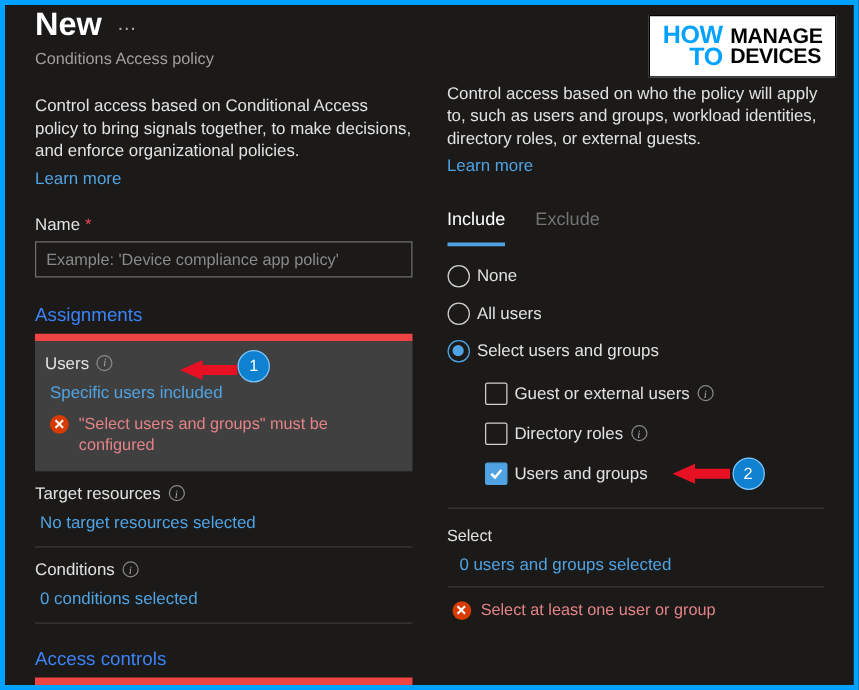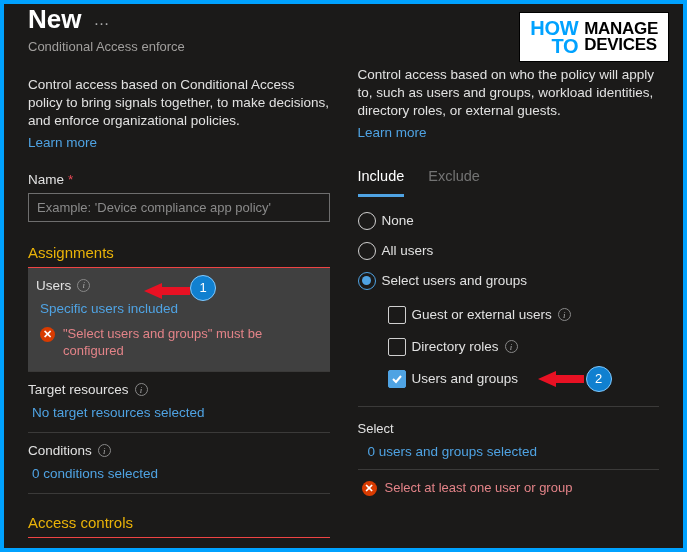--- a/index.html
+++ b/index.html
@@ -41,24 +41,24 @@
     border: 1px solid #6e6e6e;
     color: #fff;
     padding: 6px 8px;
     margin-top: 6px;
     font-size: 13px;
   }
   input.text::placeholder { color: #8a8a8a; }
   .section-hdr {
     font-size: 15px;
     font-weight: 400;
-    color: #eab308;
+    color: #3b82f6;
     margin-top: 22px;
     padding-bottom: 6px;
-    border-bottom: 1px solid #ef4444;
+    border-bottom: 6px solid #ef4444;
   }
   .item {
     padding: 10px 0 12px 0;
     border-bottom: 1px solid #3b3a39;
   }
   .item.active { background: #404040; padding-left: 8px; padding-right: 8px; position: relative; }
   .item-title { font-size: 13.5px; display: flex; align-items: center; gap: 6px; color: #e1e1e1; }
   .info-icon {
     display: inline-flex;
     width: 13px; height: 13px;
@@ -131,21 +131,21 @@
 </head>
 <body>
 
 <div class="panel">
 
   <div class="col">
     <div class="title-row">
       <h1 class="page-title">New</h1>
       <span class="ellipsis">…</span>
     </div>
-    <div class="subtitle">Conditional Access enforce</div>
+    <div class="subtitle">Conditions Access policy</div>
 
     <div class="desc">Control access based on Conditional Access policy to bring signals together, to make decisions, and enforce organizational policies.</div>
     <div class="link" style="margin-top:4px;font-size:13.5px">Learn more</div>
 
     <div class="field-label">
       <span>Name</span>
       <span class="req">*</span>
     </div>
     <input class="text" type="text" placeholder="Example: 'Device compliance app policy'" style="">
 

